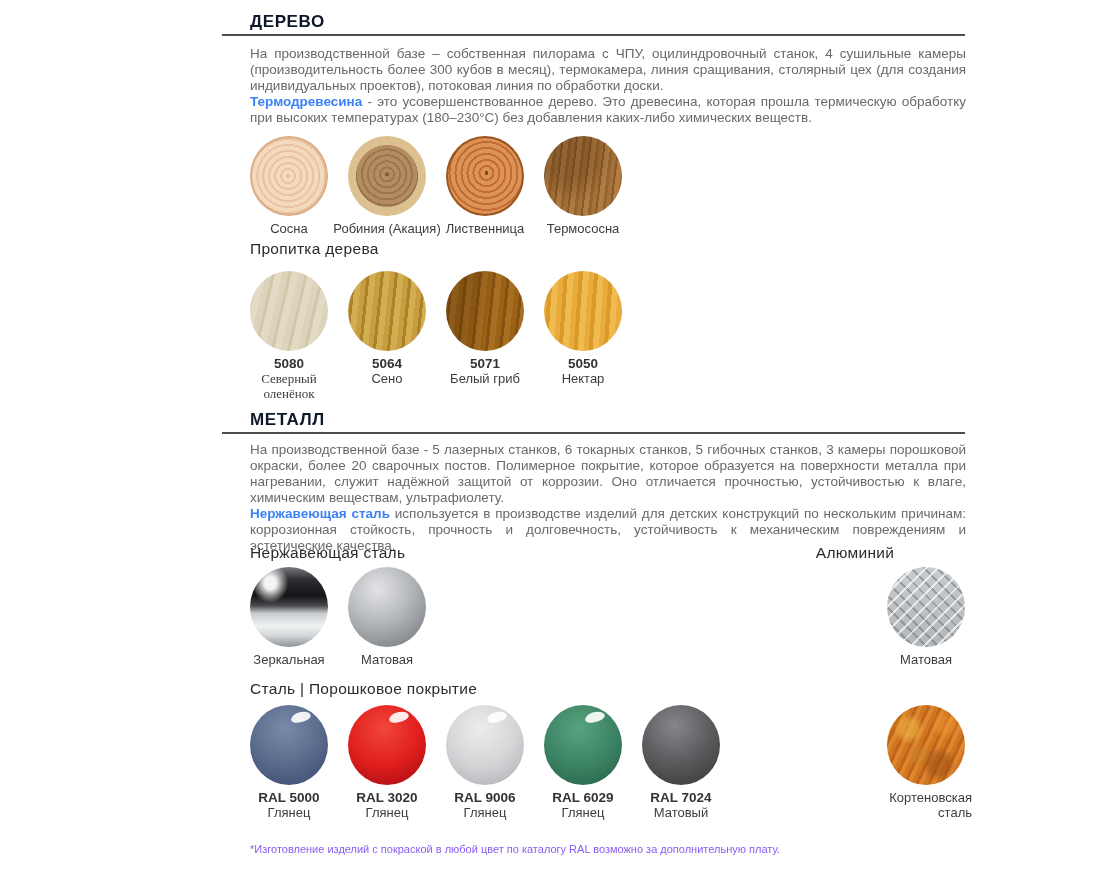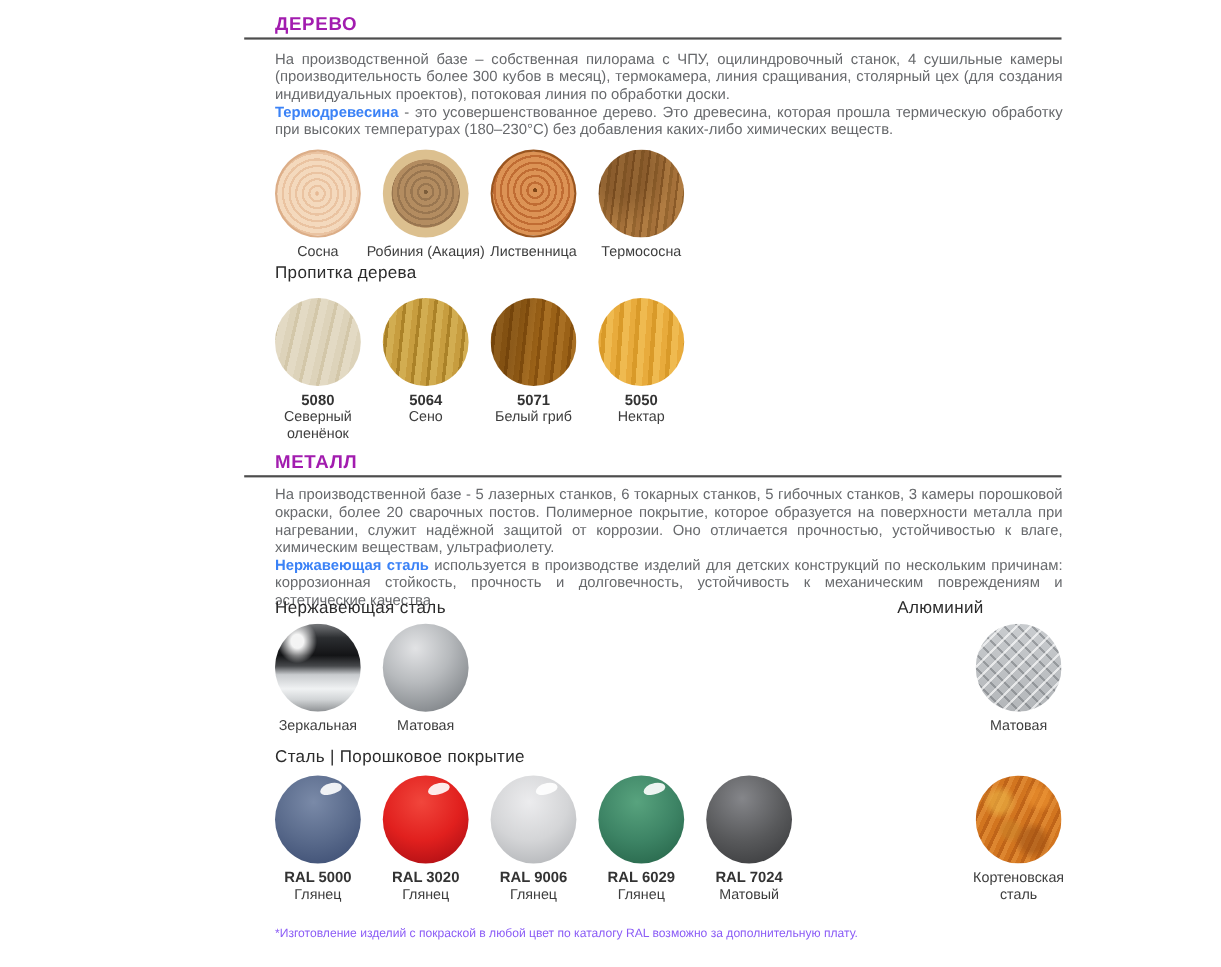--- a/index.html
+++ b/index.html
@@ -2,21 +2,21 @@
 <html><head>
 <meta charset="utf-8">
 <style>
   * { margin:0; padding:0; box-sizing:border-box; }
   html,body { width:1110px; height:879px; background:#ffffff; overflow:hidden;
     font-family:"Liberation Sans", sans-serif; }
   #page { position:relative; width:1110px; height:879px; background:#ffffff; }
   #content { position:absolute; left:222px; top:0; width:743px; height:879px; }
 
   .sec-title { position:absolute; left:28px; font-size:17px; font-weight:bold;
-    letter-spacing:.6px; color:#a21caf; }
+    letter-spacing:.6px; color:#0f172a; }
   .rule { position:absolute; left:0; width:743px; height:2px; background:#4d4d4d; }
 
   .para { position:absolute; left:28px; width:716px; font-size:13.5px;
     line-height:16px; color:#67696c; text-align:justify; }
   .para p { margin:0; }
   .para b { color:#3b82f6; }
 
   .subhead { position:absolute; left:28px; font-size:15.5px; color:#2b2b2b;
     letter-spacing:.3px; }
   .subhead.right { left:auto; right:0; width:220px; text-align:center; }
@@ -133,21 +133,21 @@
         <div class="sw-label">Термососна</div>
       </div>
     </div>
 
     <div class="subhead" style="top:240px;">Пропитка дерева</div>
 
     <div class="row" style="top:271px;">
       <div class="cell">
         <div class="sw sw-5080"></div>
         <div class="sw-code">5080</div>
-        <div class="sw-name" style="max-width:72px;">Северный оленёнок</div>
+        <div class="sw-name" style="max-width:72px;font-family:Liberation Serif, serif;">Северный оленёнок</div>
       </div>
       <div class="cell">
         <div class="sw sw-5064"></div>
         <div class="sw-code">5064</div>
         <div class="sw-name">Сено</div>
       </div>
       <div class="cell">
         <div class="sw sw-5071"></div>
         <div class="sw-code">5071</div>
         <div class="sw-name">Белый гриб</div>
@@ -211,19 +211,19 @@
       </div>
       <div class="cell">
         <div class="sw sw-ral7024"></div>
         <div class="sw-code">RAL 7024</div>
         <div class="sw-name">Матовый</div>
       </div>
     </div>
 
     <div class="cell floating" style="top:705px;">
       <div class="sw sw-corten"></div>
-      <div class="sw-name" style="margin-top:5px;">Кортеновская сталь</div>
+      <div class="sw-name" style="margin-top:5px;text-align:right;">Кортеновская сталь</div>
     </div>
 
     <div class="footnote" style="top:843px;">*Изготовление изделий с покраской в любой цвет по каталогу RAL возможно за дополнительную плату.</div>
 
   </div>
 </div>
 
 </body></html>

